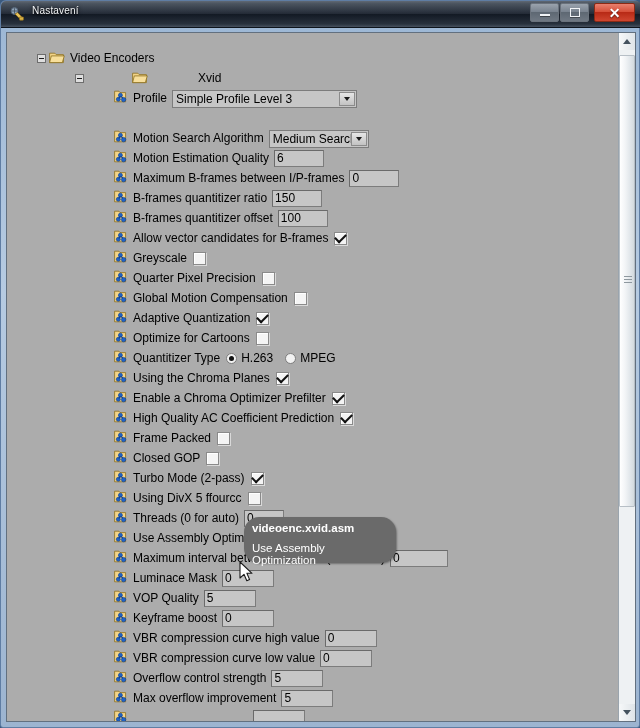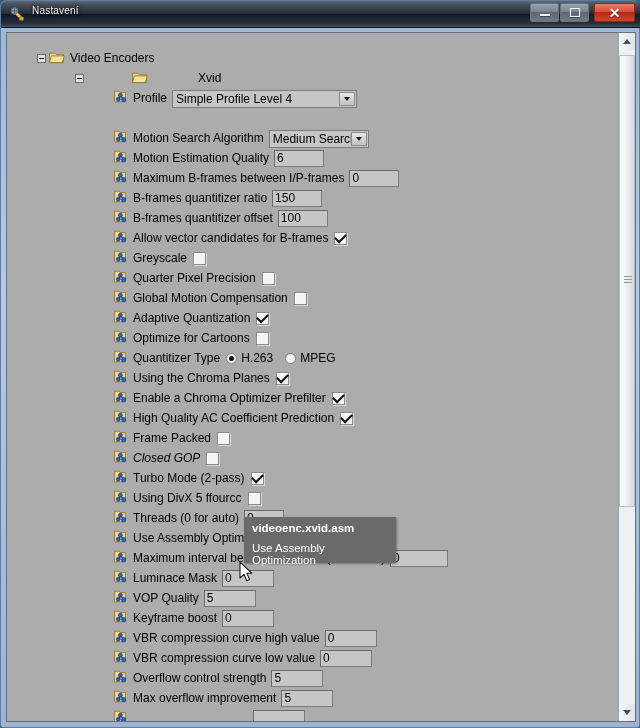--- a/index.html
+++ b/index.html
@@ -248,20 +248,21 @@
   
   #tooltip {
     position: absolute;
     left: 237px; top: 484px;
     width: 152px; height: 46px;
     background: #6a6a6a;
     color: #ffffff;
     font-size: 11.5px;
     padding: 5px 8px 0 8px;
     box-shadow: 1px 1px 2px rgba(0,0,0,0.35);
+    border-radius: 15px;
   }
   #tooltip-title { font-weight: bold; font-size: 11.5px; }
   #tooltip-body { margin-top: 8px; font-size: 11.5px; }
 
   
   #cursor { position: absolute; left: 232px; top: 528px; }
 </style>
 </head>
 <body>
 
@@ -314,21 +315,21 @@
               <path d="M0.6,1.2 L0.6,11.8 L11.6,11.8 L11.6,2.6 L6.0,2.6 L5.0,1.2 Z" fill="#f3d488" stroke="#8a6f20" stroke-width="0.8"></path>
               <g fill="#1f63c8" stroke="#0d3f8d" stroke-width="0.6">
                 <circle cx="6.4" cy="5.2" r="2.0"></circle>
                 <circle cx="4.3" cy="9.3" r="2.0"></circle>
                 <circle cx="9.6" cy="9.6" r="2.2"></circle>
               </g>
               <path d="M6.4,6.4 L4.6,8.3 M7.3,6.6 L8.8,8.2" stroke="#0d3f8d" stroke-width="1.1"></path>
             </svg></span>
           <span class="label">Profile</span>
           <span class="combo" style="width: 185px;">
-            <span>Simple Profile Level 4</span>
+            <span>Simple Profile Level 3</span>
             <span class="combo-btn">
               <span class="tri tri-down"></span>
             </span>
           </span>
         </div>
         <div class="row" style="left: 107px; top: 96px;">
           <span class="prop-icon"><svg width="15" height="14" viewBox="0 0 15 14">
               <path d="M0.6,1.2 L0.6,11.8 L11.6,11.8 L11.6,2.6 L6.0,2.6 L5.0,1.2 Z" fill="#f3d488" stroke="#8a6f20" stroke-width="0.8"></path>
               <g fill="#1f63c8" stroke="#0d3f8d" stroke-width="0.6">
                 <circle cx="6.4" cy="5.2" r="2.0"></circle>
@@ -536,21 +537,21 @@
               <g fill="#1f63c8" stroke="#0d3f8d" stroke-width="0.6">
                 <circle cx="6.4" cy="5.2" r="2.0"></circle>
                 <circle cx="4.3" cy="9.3" r="2.0"></circle>
                 <circle cx="9.6" cy="9.6" r="2.2"></circle>
               </g>
               <path d="M6.4,6.4 L4.6,8.3 M7.3,6.6 L8.8,8.2" stroke="#0d3f8d" stroke-width="1.1"></path>
             </svg></span>
           <span class="label">Frame Packed</span>
           <span class="checkbox"></span>
         </div>
-        <div class="row" style="left: 107px; top: 416px; font-style: italic;">
+        <div class="row" style="left: 107px; top: 416px;">
           <span class="prop-icon"><svg width="15" height="14" viewBox="0 0 15 14">
               <path d="M0.6,1.2 L0.6,11.8 L11.6,11.8 L11.6,2.6 L6.0,2.6 L5.0,1.2 Z" fill="#f3d488" stroke="#8a6f20" stroke-width="0.8"></path>
               <g fill="#1f63c8" stroke="#0d3f8d" stroke-width="0.6">
                 <circle cx="6.4" cy="5.2" r="2.0"></circle>
                 <circle cx="4.3" cy="9.3" r="2.0"></circle>
                 <circle cx="9.6" cy="9.6" r="2.2"></circle>
               </g>
               <path d="M6.4,6.4 L4.6,8.3 M7.3,6.6 L8.8,8.2" stroke="#0d3f8d" stroke-width="1.1"></path>
             </svg></span>
           <span class="label">Closed GOP</span>

